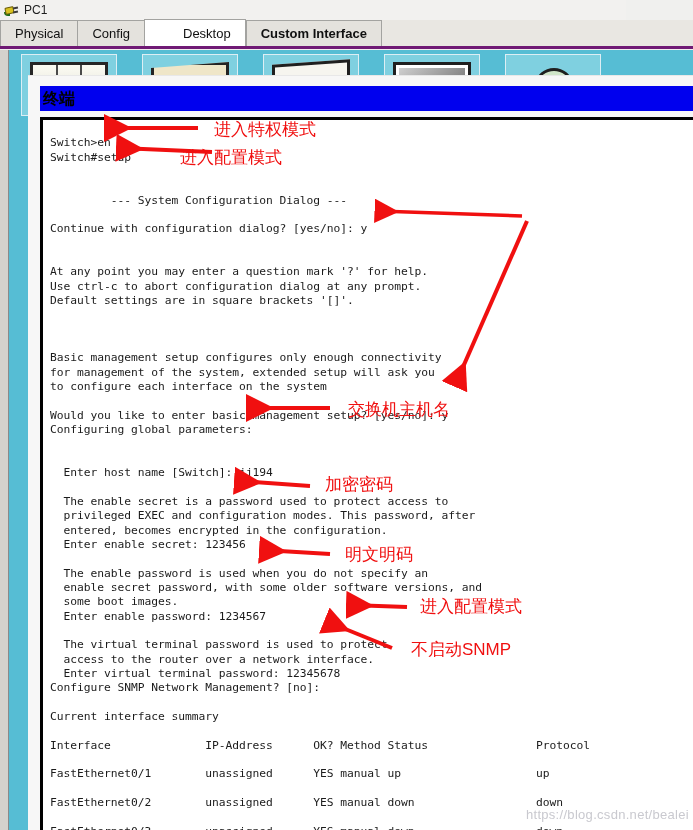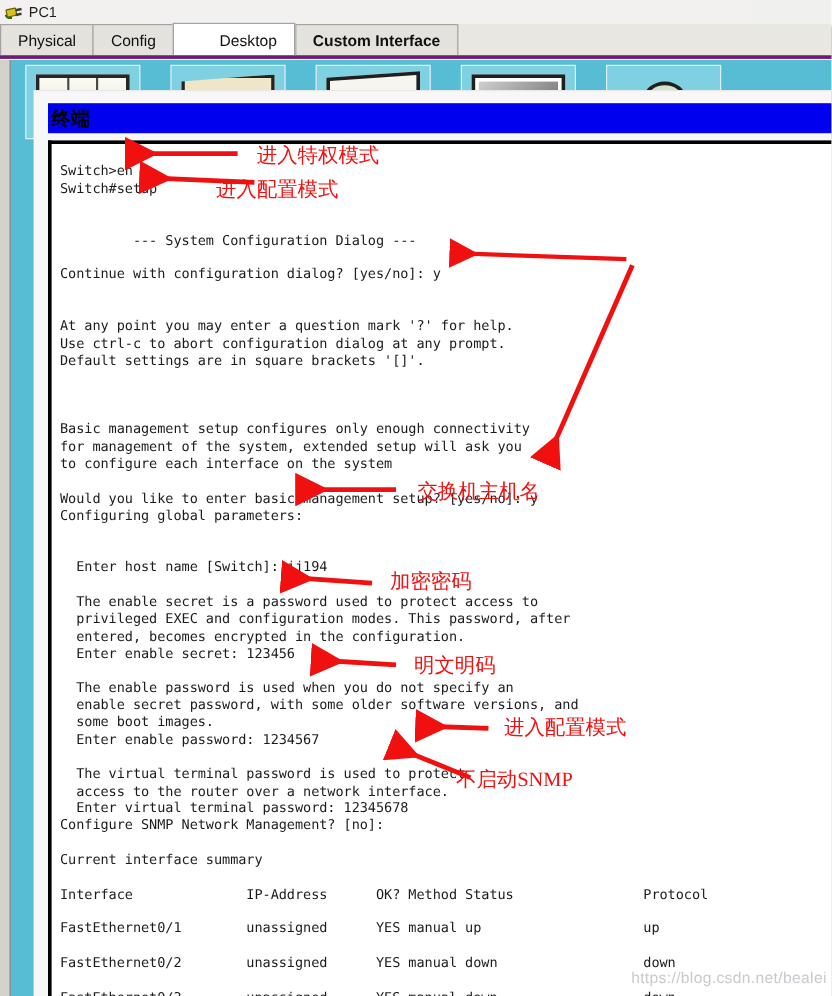--- a/index.html
+++ b/index.html
@@ -414,18 +414,18 @@
     </g>
   </svg>
 
   <div class="anno-layer">
     <span class="anno-label" style="left:214px; top:118px;">进入特权模式</span>
     <span class="anno-label" style="left:180px; top:146px;">进入配置模式</span>
     <span class="anno-label" style="left:348px; top:398px;">交换机主机名</span>
     <span class="anno-label" style="left:325px; top:473px;">加密密码</span>
     <span class="anno-label" style="left:345px; top:543px;">明文明码</span>
     <span class="anno-label" style="left:420px; top:595px;">进入配置模式</span>
-    <span class="anno-label latin" style="left:380px; top:638px;font-family:Liberation Serif, serif;">不启动SNMP</span>
+    <span class="anno-label latin" style="left:411px; top:638px;">不启动SNMP</span>
   </div>
 
   <div class="watermark">https://blog.csdn.net/bealei</div>
 
 </div>
 
 </body></html>

